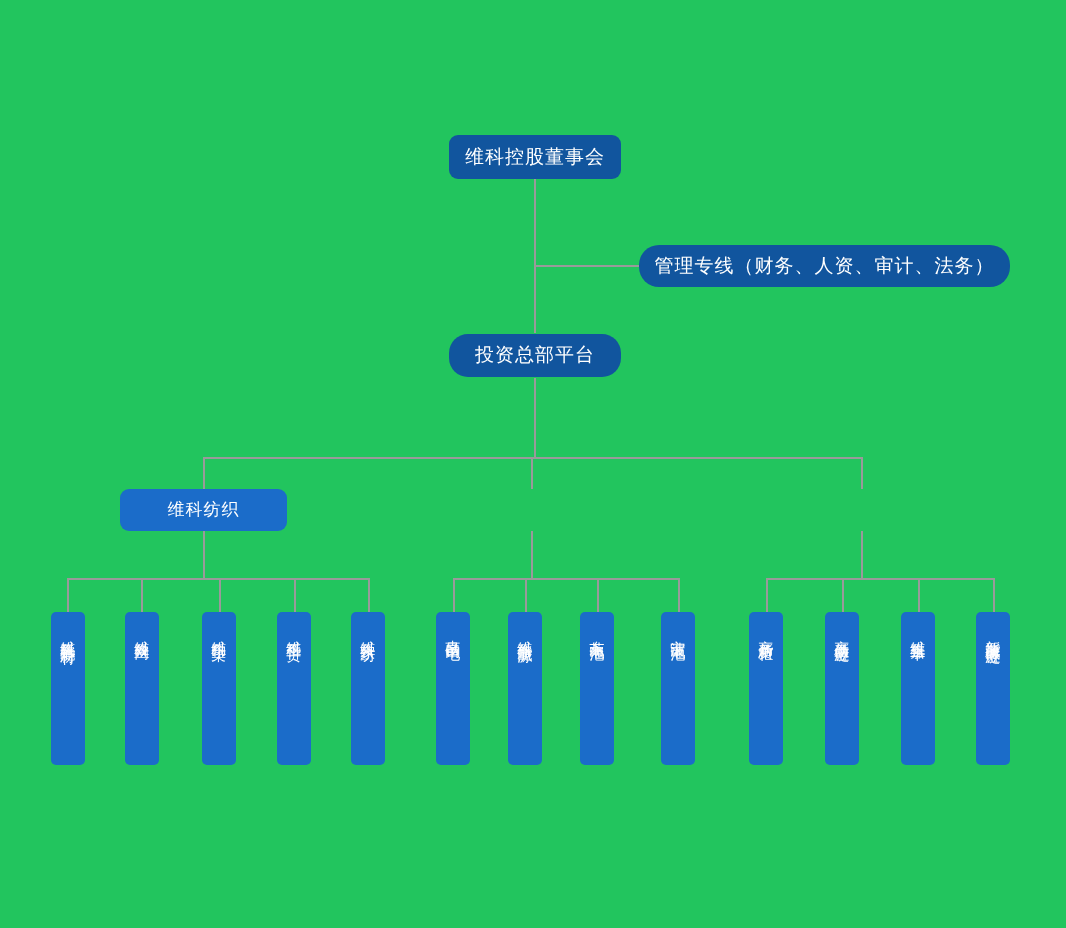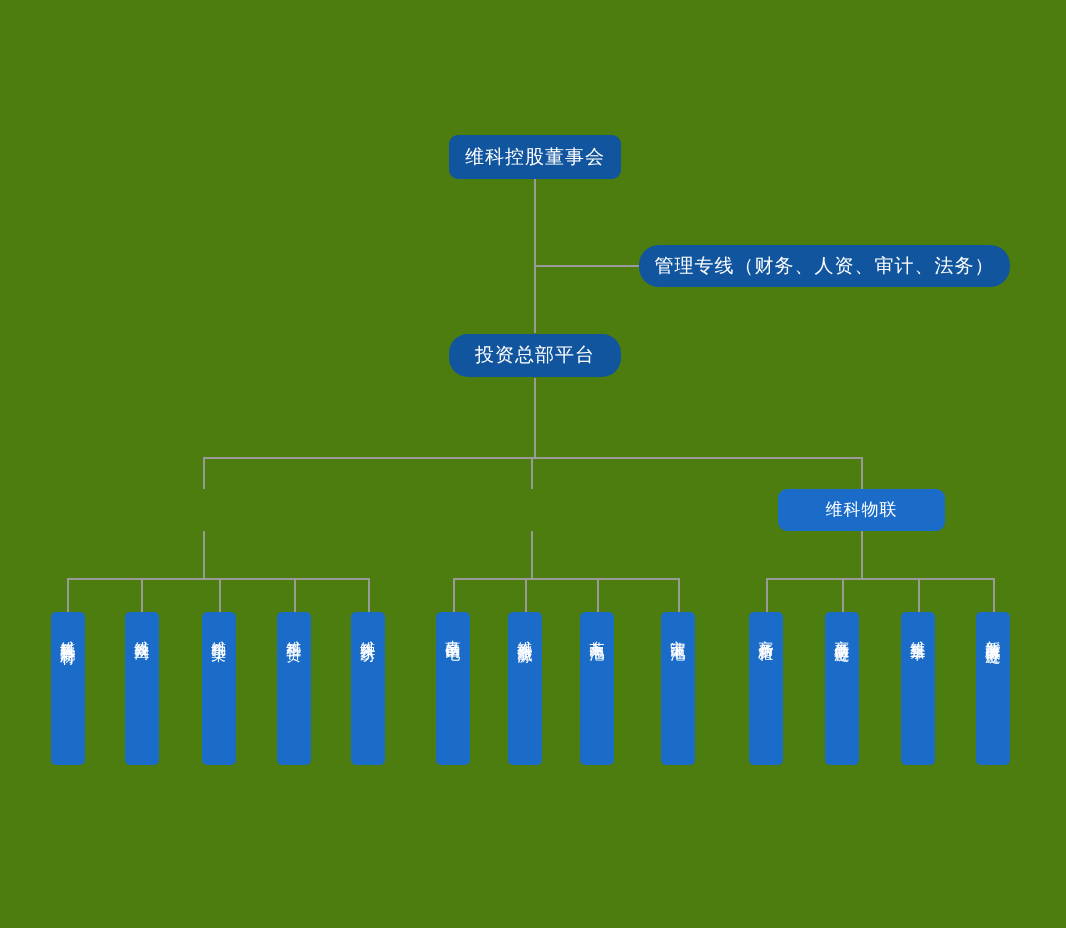--- a/index.html
+++ b/index.html
@@ -8,21 +8,21 @@
     padding: 0;
     background: #ffffff;
   }
   body {
     font-family: "Liberation Sans", "DejaVu Sans", sans-serif;
   }
   #chart-root {
     position: relative;
     width: 1066px;
     height: 928px;
-    background: #4d7c0f;
+    background: #22c55e;
     overflow: hidden;
   }
 
   
   .line {
     position: absolute;
     background: #9a9a9a;
   }
   .line.v { width: 2px; }
   .line.h { height: 2px; }
@@ -130,22 +130,22 @@
   </div>
 
   <div class="node level-staff" style="left:639px; top:245px; width:371px; height:42px;">
     <span>管理专线（财务、人资、审计、法务）</span>
   </div>
 
   <div class="node level-hq" style="left:449px; top:334px; width:172px; height:43px;">
     <span>投资总部平台</span>
   </div>
 
-  <div class="node level-division" style="left:778px; top:489px; width:167px; height:42px;">
-    <span>维科物联</span>
+  <div class="node level-division" style="left:120px; top:489px; width:167px; height:42px;">
+    <span>维科纺织</span>
   </div>
 
   <div class="node level-leaf" style="left:51px; top:612px; width:34px; height:153px;">
     <span class="vtext">维科氢能特材</span>
   </div>
   <div class="node level-leaf" style="left:125px; top:612px; width:34px; height:153px;">
     <span class="vtext">维科丝网</span>
   </div>
   <div class="node level-leaf" style="left:202px; top:612px; width:34px; height:153px;">
     <span class="vtext">维科印染</span>

